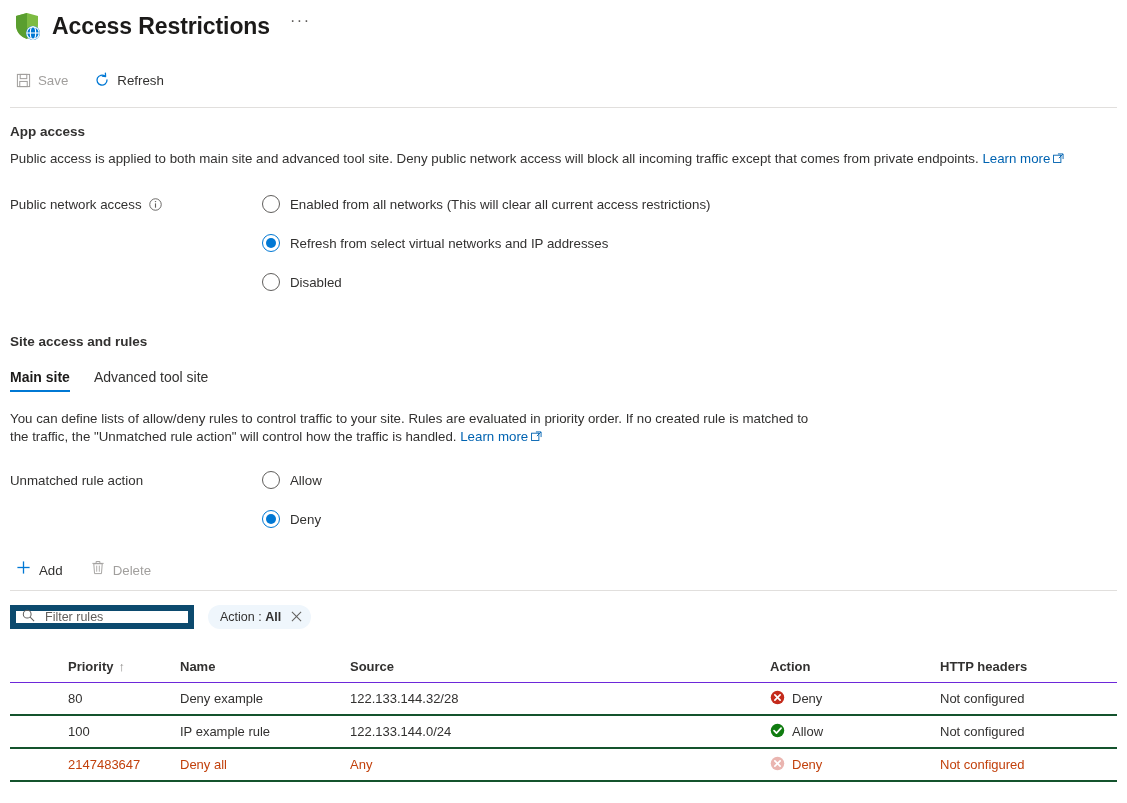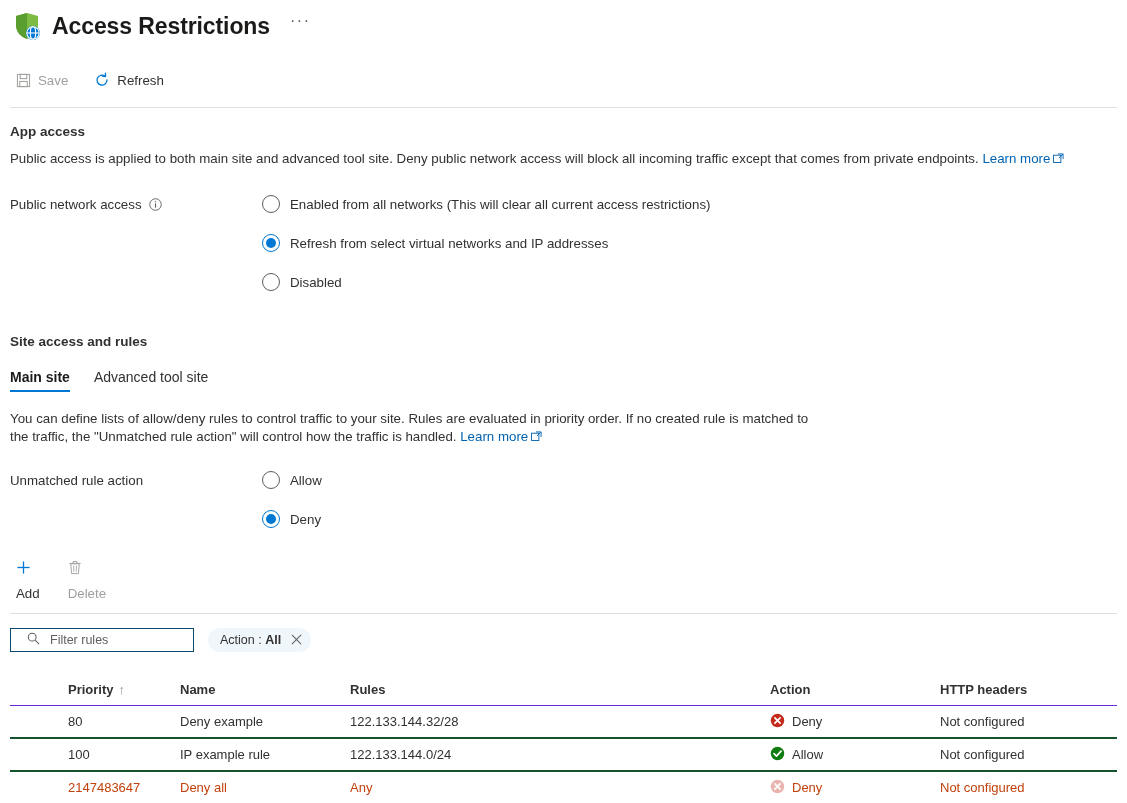--- a/index.html
+++ b/index.html
@@ -91,29 +91,29 @@
   .tab.active::after {
     content: ""; position: absolute; left: 0; right: 0; bottom: 0;
     height: 2px; background: #0078d4;
   }
 
   
   .table-toolbar {
     display: flex; align-items: center; padding-left: 14px; margin-top: 20px;
   }
   .tt-btn {
-    display: flex; align-items: flex-start; gap: 8px;
-    font-size: 13.3px; cursor: pointer; margin-right: 24px; padding: 4px 2px; flex-direction: column;
+    display: flex; align-items: flex-end; gap: 8px;
+    font-size: 13.3px; cursor: pointer; margin-right: 24px; padding: 4px 2px;
   }
   .tt-btn.disabled { color: #a19f9d; cursor: default; }
 
   .filter-bar { display: flex; align-items: center; padding-left: 10px; margin-top: 14px; }
   .search-box {
-    width: 184px; height: 24px; border: 1px solid #0c4a6e; background: #fff;
-    display: flex; align-items: center; padding: 0 16px; gap: 8px;
+    width: 184px; height: 24px; border: 6px solid #0c4a6e; background: #fff;
+    display: flex; align-items: center; padding: 0 6px; gap: 8px;
   }
   .search-box input {
     border: none; outline: none; font-size: 12.5px;
     font-family: "Liberation Sans", sans-serif; color: #323130;
     width: 100%; background: transparent;
   }
   .search-box input::placeholder { color: #605e5c; }
   .pill {
     display: flex; align-items: center; gap: 10px;
     background: #eff6fc; border-radius: 12px; height: 24px;
@@ -304,21 +304,21 @@
       </span>
     </div>
   </div>
 
   <div class="grid">
     <div class="grid-row grid-head">
       <div class="cell c-priority">
         <span>Priority</span><span class="sort-arrow">↑</span>
       </div>
       <div class="cell c-name">Name</div>
-      <div class="cell c-source">Rules</div>
+      <div class="cell c-source">Source</div>
       <div class="cell c-action">Action</div>
       <div class="cell c-headers">HTTP headers</div>
     </div>
 
     <div class="grid-row grid-body-row">
       <div class="cell c-priority">80</div>
       <div class="cell c-name">Deny example</div>
       <div class="cell c-source">122.133.144.32/28</div>
       <div class="cell c-action">
         <span class="status-ico">

